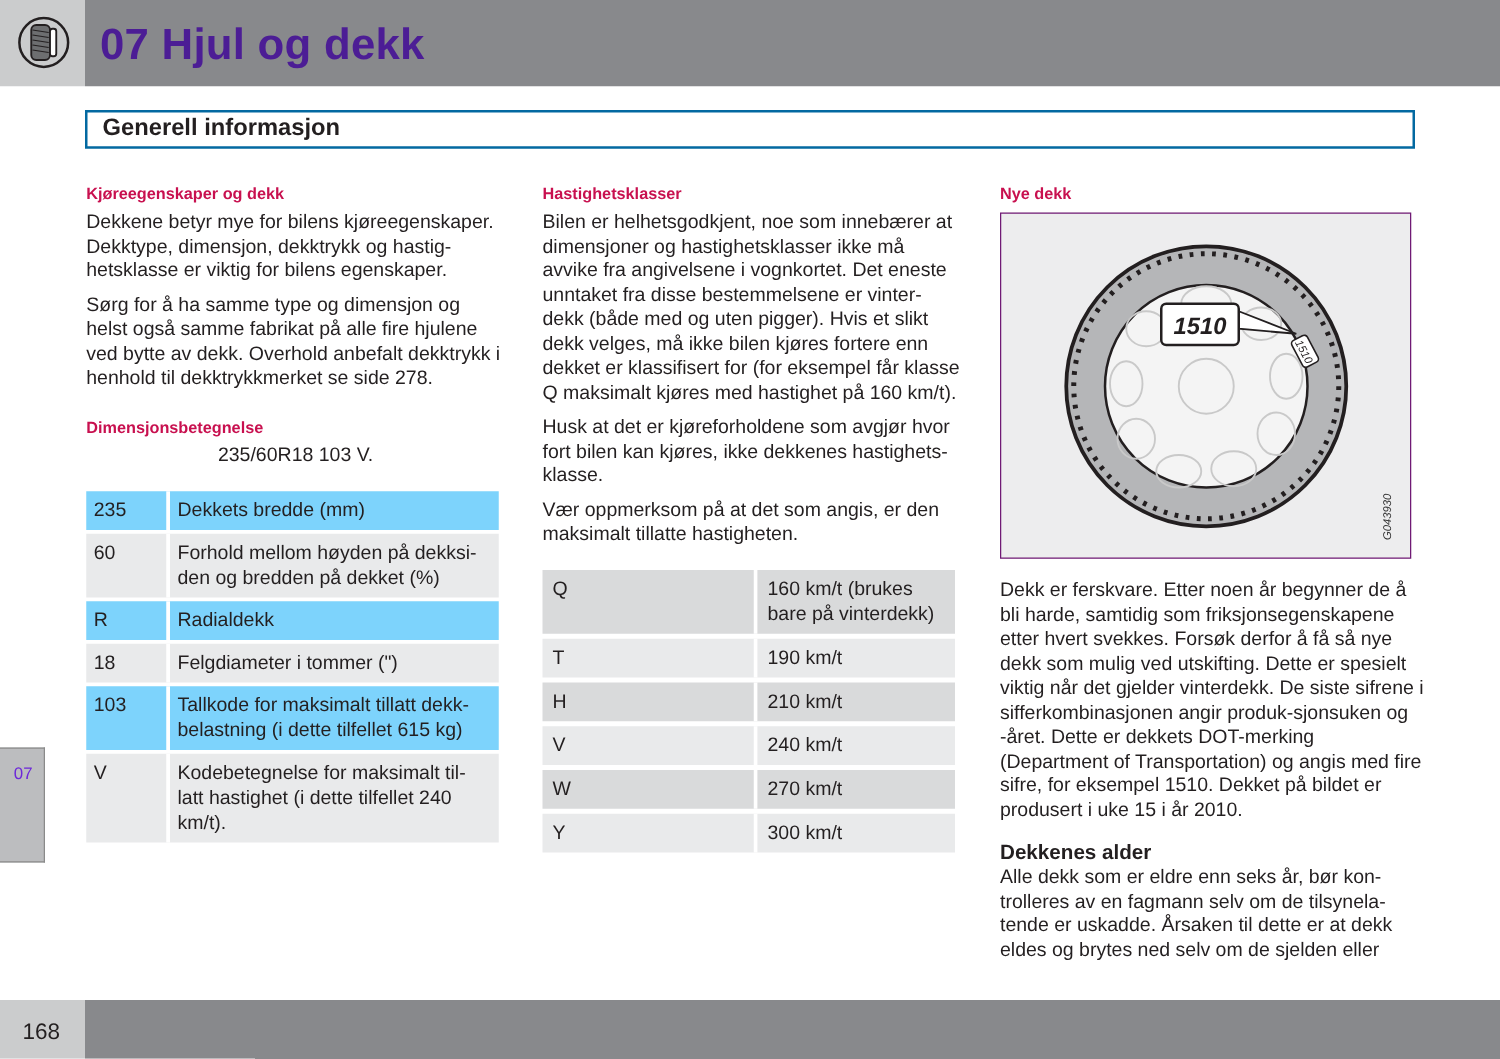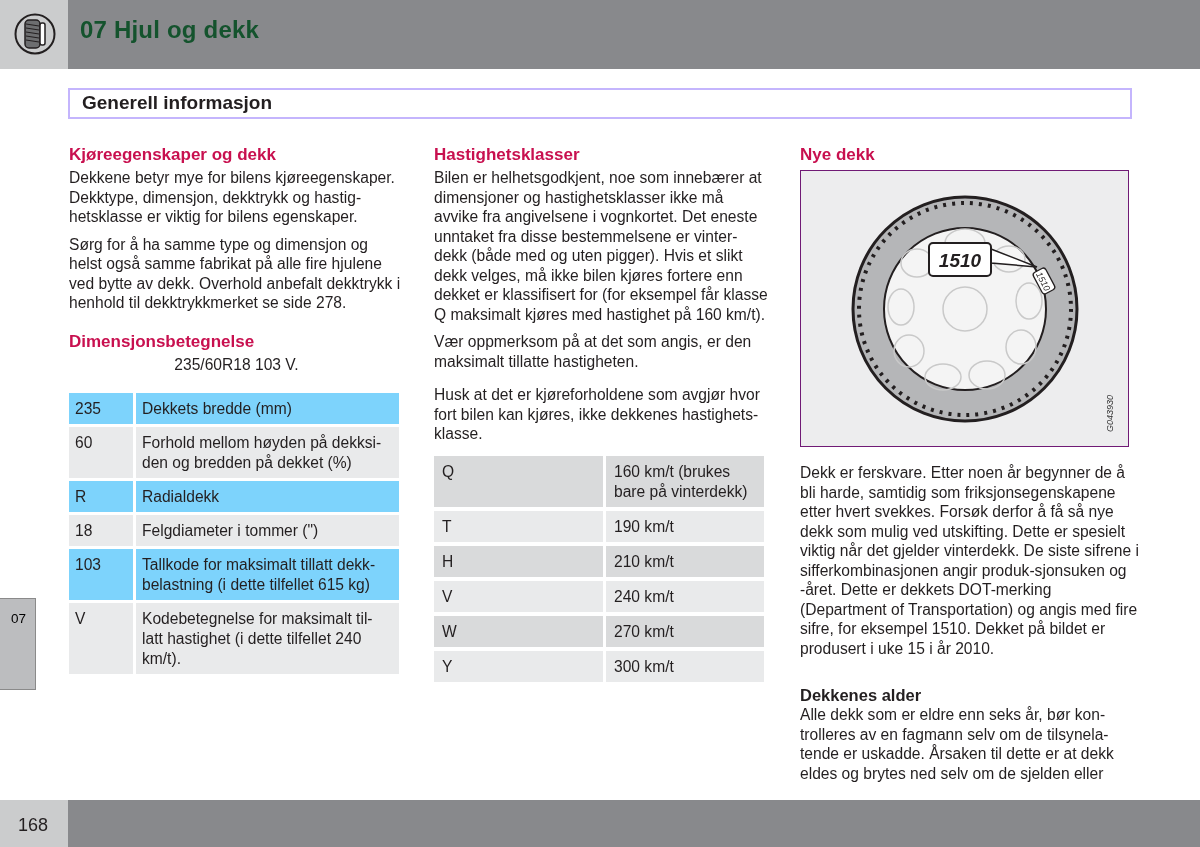--- a/index.html
+++ b/index.html
@@ -1,52 +1,52 @@
 <!DOCTYPE html>
 <html><head>
 <meta charset="utf-8">
 <style>
   html, body { margin:0; padding:0; }
   body { width:1200px; height:847px; background:#ffffff; position:relative; overflow:hidden;
          font-family:"Liberation Sans", sans-serif; color:#231f20; }
 
   .hdr-left { position:absolute; left:0; top:0; width:68px; height:69px; background:#cbcccd; }
   .hdr-bar { position:absolute; left:68px; top:0; width:1132px; height:69px; background:#88898c; }
-  .hdr-title { position:absolute; left:80px; top:16px; font-size:24px; font-weight:bold; color:#14532d; letter-spacing:0.2px; }
+  .hdr-title { position:absolute; left:80px; top:16px; font-size:35px; font-weight:bold; color:#4c1d95; letter-spacing:0.2px; }
   .tire-icon { position:absolute; left:14px; top:13px; width:42px; height:42px; }
 
-  .section-box { position:absolute; left:68px; top:88px; width:1060px; height:27px; border:2px solid #c4b5fd; }
+  .section-box { position:absolute; left:68px; top:88px; width:1060px; height:27px; border:2px solid #0369a1; }
   .section-title { position:absolute; left:12px; top:2px; font-size:19px; font-weight:bold; color:#231f20; }
 
   .col { position:absolute; top:144px; font-size:15.6px; line-height:19.5px; }
   .col1 { left:69px; width:335px; }
   .col2 { left:434px; width:336px; }
   .col3 { left:800px; width:340px; }
 
-  h2.red { color:#c8104f; font-size:17px; font-weight:bold; margin:0 0 2px 0; line-height:22px; }
+  h2.red { color:#c8104f; font-size:13px; font-weight:bold; margin:0 0 2px 0; line-height:22px; }
   h3.blk { color:#231f20; font-size:16.5px; font-weight:bold; margin:0; line-height:20px; }
   p { margin:0 0 8px 0; }
 
   table.spec { border-collapse:separate; border-spacing:0 3px; width:330px; font-size:15.6px; line-height:20px; }
   table.spec td { vertical-align:top; padding:6px 6px 5px 6px; }
   table.spec td.k { width:52px; border-right:3px solid #ffffff; }
   table.spec tr.d td { background:#7dd3fc; }
   table.spec tr.l td { background:#e9eaeb; }
 
   table.spd { border-collapse:separate; border-spacing:0 4px; width:330px; font-size:15.6px; line-height:20px; }
   table.spd td { vertical-align:top; padding:6px 6px 5px 8px; }
   table.spd td.k { width:155px; border-right:3px solid #ffffff; }
   table.spd tr.d td { background:#d9dadb; }
   table.spd tr.l td { background:#e9eaeb; }
 
   .figure { width:327px; height:275px; border:1px solid #701a75; background:#ededee; position:relative; margin:4px 0 16px 0;font-style:italic; }
   .fig-code { position:absolute; right:8px; bottom:14px; font-size:9px; color:#333; writing-mode:vertical-rl; transform:rotate(180deg); }
 
   .side-tab { position:absolute; left:0; top:598px; width:35px; height:90px; background:#bcbdbf; border:1px solid #8a8a8a; border-left:none; }
-  .side-tab span { position:absolute; left:11px; top:12px; font-size:13.5px; color:#000000; }
+  .side-tab span { position:absolute; left:11px; top:12px; font-size:13.5px; color:#6d28d9; }
 
   .ftr-left { position:absolute; left:0; top:800px; width:68px; height:47px; background:#cbcccd; }
   .ftr-bar { position:absolute; left:68px; top:800px; width:1132px; height:47px; background:#88898c; }
   .page-num { position:absolute; left:18px; top:815px; font-size:18px; color:#231f20; }
 </style>
 </head>
 <body>
 
 <div class="hdr-left">
   <svg class="tire-icon" viewBox="0 0 42 42">
@@ -101,22 +101,22 @@
           <td class="k">V</td>
           <td>Kodebetegnelse for maksimalt til-latt hastighet (i dette tilfellet 240 km/t).</td>
         </tr>
   </tbody>
     </table>
 </div>
 
 <div class="col col2">
   <h2 class="red">Hastighetsklasser</h2>
   <p>Bilen er helhetsgodkjent, noe som innebærer at dimensjoner og hastighetsklasser ikke må avvike fra angivelsene i vognkortet. Det eneste unntaket fra disse bestemmelsene er vinter-dekk (både med og uten pigger). Hvis et slikt dekk velges, må ikke bilen kjøres fortere enn dekket er klassifisert for (for eksempel får klasse Q maksimalt kjøres med hastighet på 160 km/t).</p>
+  <p>Husk at det er kjøreforholdene som avgjør hvor fort bilen kan kjøres, ikke dekkenes hastighets-klasse.</p>
   <p style="margin-bottom:14px;">Vær oppmerksom på at det som angis, er den maksimalt tillatte hastigheten.</p>
-  <p>Husk at det er kjøreforholdene som avgjør hvor fort bilen kan kjøres, ikke dekkenes hastighets-klasse.</p>
   <table class="spd">
     <tbody>
         <tr class="d">
           <td class="k">Q</td>
           <td>160 km/t (brukes bare på vinterdekk)</td>
         </tr>
     <tr class="l">
           <td class="k">T</td>
           <td>190 km/t</td>
         </tr>
@@ -163,21 +163,21 @@
       <rect x="128" y="72" width="62" height="33" rx="4" fill="#ffffff" stroke="#231f20" stroke-width="2"></rect>
       <text x="159" y="96" text-anchor="middle" font-family="Liberation Sans, sans-serif" font-weight="bold" font-size="19" fill="#231f20">1510</text>
       <g transform="translate(243,110) rotate(62)">
         <rect x="-12" y="-7" width="24" height="14" rx="3" fill="#ffffff" stroke="#231f20" stroke-width="1.3"></rect>
         <text x="0" y="4" text-anchor="middle" font-family="Liberation Sans, sans-serif" font-size="9" fill="#231f20">1510</text>
       </g>
     </svg>
     <span class="fig-code">G043930</span>
   </div>
   <p>Dekk er ferskvare. Etter noen år begynner de å bli harde, samtidig som friksjonsegenskapene etter hvert svekkes. Forsøk derfor å få så nye dekk som mulig ved utskifting. Dette er spesielt viktig når det gjelder vinterdekk. De siste sifrene i sifferkombinasjonen angir produk-sjonsuken og -året. Dette er dekkets DOT-merking (Department of Transportation) og angis med fire sifre, for eksempel 1510. Dekket på bildet er produsert i uke 15 i år 2010.</p>
-  <h3 class="blk" style="margin-top:27px;">Dekkenes alder</h3>
+  <h3 class="blk" style="margin-top:14px;">Dekkenes alder</h3>
   <p>Alle dekk som er eldre enn seks år, bør kon-trolleres av en fagmann selv om de tilsynela-tende er uskadde. Årsaken til dette er at dekk eldes og brytes ned selv om de sjelden eller</p>
 </div>
 
 <div class="side-tab">
   <span>07</span>
 </div>
 
 <div class="ftr-left"></div>
 <div class="ftr-bar"></div>
 <div class="page-num">168</div>

